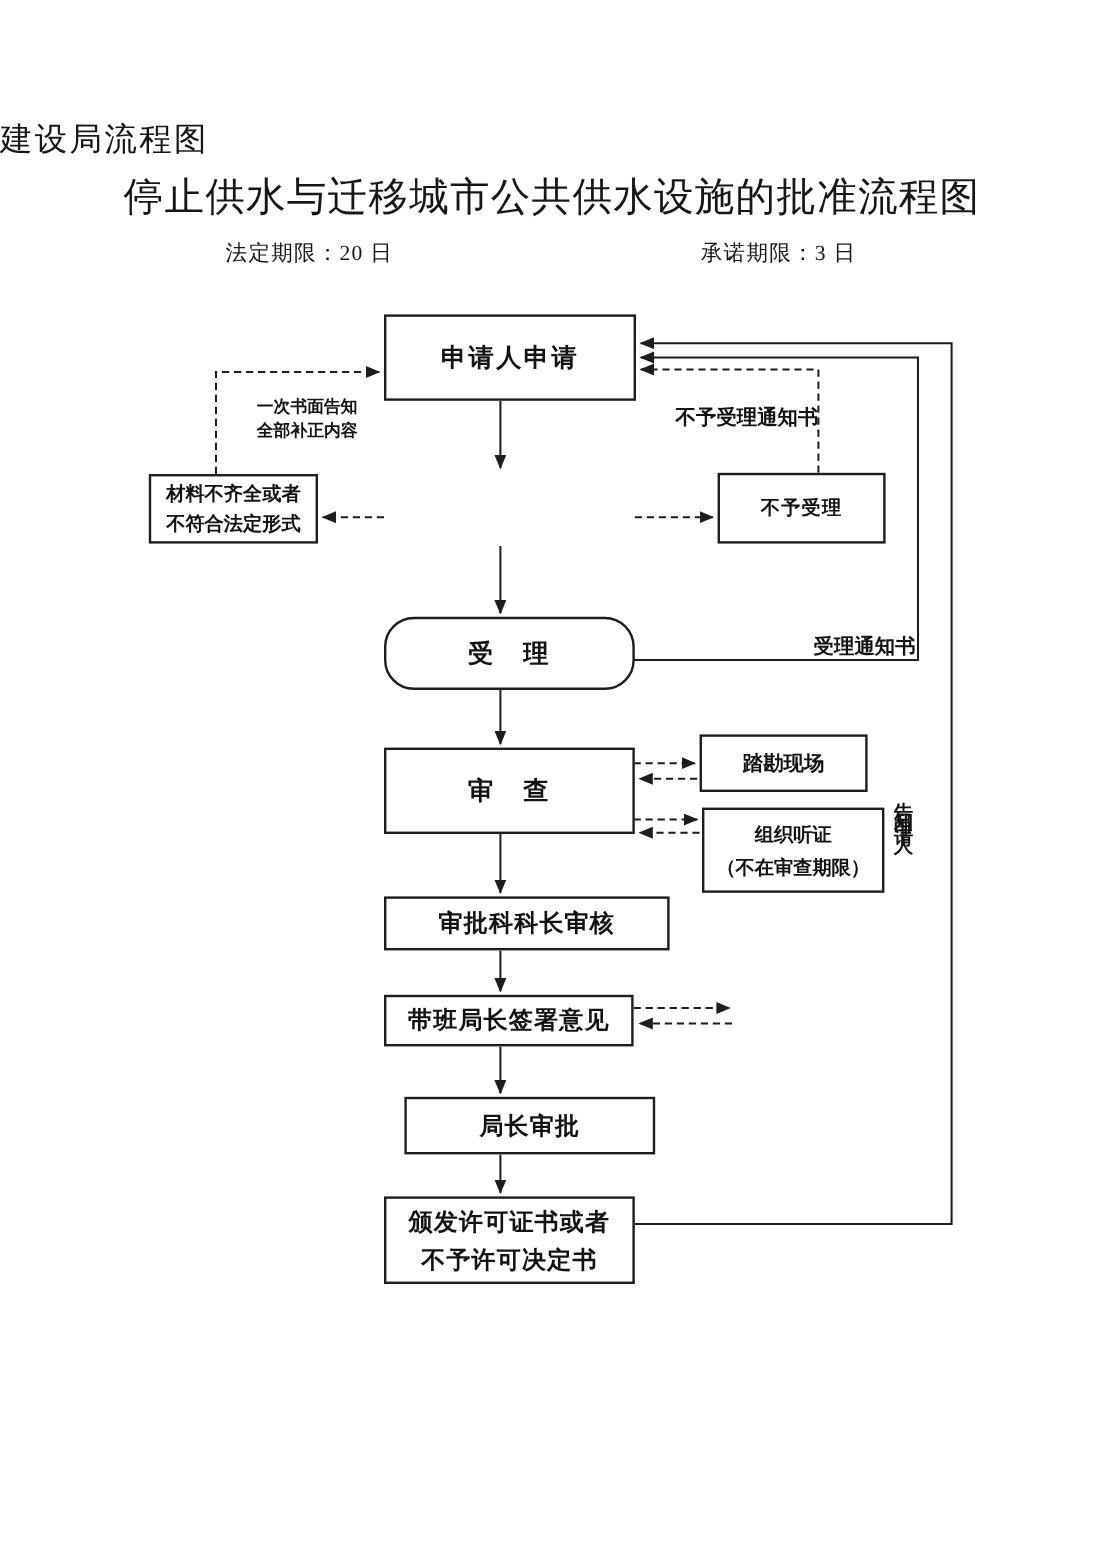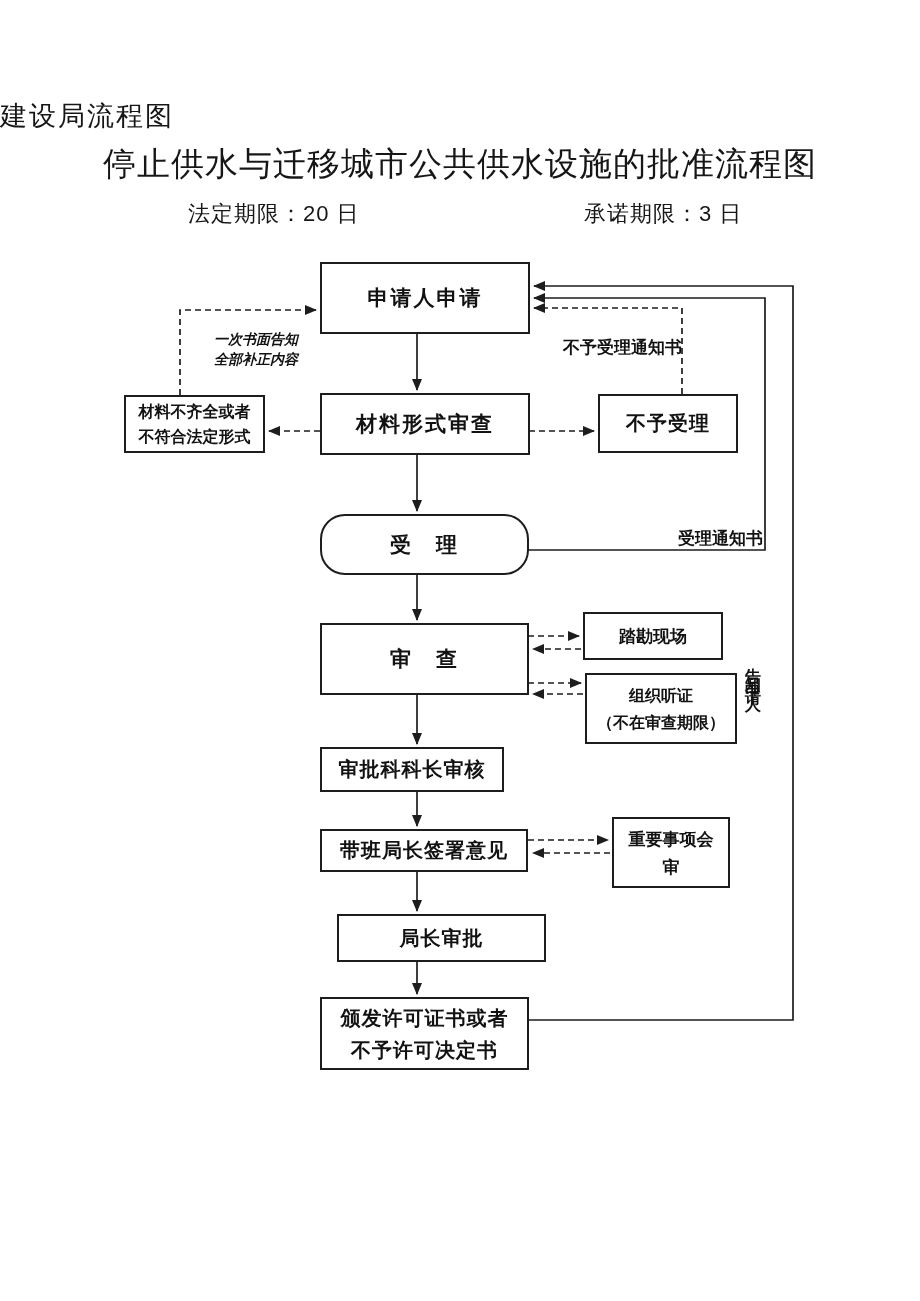--- a/index.html
+++ b/index.html
@@ -13,21 +13,21 @@
     font-family:"DejaVu Serif",serif;font-size:27px;font-weight:400;color:#161616;
     letter-spacing:2px;
   }
   .hdr-subtitle{
     position:absolute;left:0;top:142px;width:920px;text-align:center;
     font-family:"DejaVu Serif",serif;font-size:33px;font-weight:400;color:#161616;
     letter-spacing:1px;
   }
   .deadline{
     position:absolute;top:199px;
-    font-family:Liberation Sans, sans-serif;font-size:22px;color:#161616;letter-spacing:1px;
+    font-family:Liberation Serif, serif;font-size:18px;color:#161616;letter-spacing:1px;
   }
   .deadline.left{left:188px;}
   .deadline.right{left:584px;}
   
   .chart{position:absolute;left:0;top:0;width:920px;height:1301px;padding-left:40px;}
   svg.lines{position:absolute;left:0;top:0;pointer-events:none;}
   .box{
     position:absolute;background:#ffffff;border:2px solid #1d1d1d;box-sizing:border-box;
     display:flex;align-items:center;justify-content:center;text-align:center;
     font-weight:bold;color:#121212;white-space:pre-line;
@@ -80,49 +80,46 @@
       <path d="M581,649 L533,649" marker-end="url(#ah)"></path>
       <path d="M528,683 L581,683" marker-end="url(#ah)"></path>
       <path d="M583,694 L533,694" marker-end="url(#ah)"></path>
       <path d="M528,840 L608,840" marker-end="url(#ah)"></path>
       <path d="M610,853 L533,853" marker-end="url(#ah)"></path>
     </g>
   </svg>
 
   <div class="box" style="left:320px;top:262px;width:210px;height:72px;font-size:21px;letter-spacing:2px;">申请人申请</div>
 
-  <div class="box" style="left:320px;top:393px;width:210px;height:62px;font-size:21px;letter-spacing:2px;">材料形式审查</div>
 
   <div class="box" style="left:320px;top:514px;width:209px;height:61px;font-size:21px;letter-spacing:2px;border-radius:25px;">受　理</div>
 
   <div class="box" style="left:320px;top:623px;width:209px;height:72px;font-size:21px;letter-spacing:2px;">审　查</div>
 
-  <div class="box" style="left:320px;top:747px;width:184px;height:45px;font-size:20px;letter-spacing:1px;">审批科科长审核</div>
+  <div class="box" style="left:320px;top:747px;width:238px;height:45px;font-size:20px;letter-spacing:1px;">审批科科长审核</div>
 
   <div class="box" style="left:320px;top:829px;width:208px;height:43px;font-size:20px;letter-spacing:1px;">带班局长签署意见</div>
 
   <div class="box" style="left:320px;top:914px;width:209px;height:48px;font-size:20px;letter-spacing:1px;margin-left:17px;">局长审批</div>
 
   <div class="box" style="left:124px;top:395px;width:141px;height:58px;font-size:16px;line-height:25px;">材料不齐全或者
 不符合法定形式</div>
 
   <div class="box" style="left:320px;top:997px;width:209px;height:73px;font-size:20px;line-height:32px;letter-spacing:1px;">颁发许可证书或者
 不予许可决定书</div>
 
-  <div class="box" style="left:598px;top:394px;width:140px;height:59px;font-size:20px;letter-spacing:1px;">不予受理</div>
+  <div class="box" style="left:598px;top:394px;width:140px;height:59px;font-size:16px;letter-spacing:1px;">不予受理</div>
 
   <div class="box" style="left:583px;top:612px;width:140px;height:48px;font-size:17px;text-align:center;">踏勘现场</div>
 
   <div class="box" style="left:585px;top:673px;width:152px;height:71px;font-size:16px;line-height:27px;">组织听证
 （不在审查期限）</div>
 
-  <div class="box" style="left:612px;top:817px;width:118px;height:71px;font-size:17px;line-height:28px;">重要事项会
-审</div>
 
-  <div class="lbl" style="left:214px;top:329px;font-size:14px;line-height:20px;font-style:italic;">一次书面告知
+  <div class="lbl" style="left:214px;top:329px;font-size:14px;line-height:20px;">一次书面告知
 全部补正内容</div>
 
   <div class="lbl" style="left:563px;top:336px;font-size:17px;">不予受理通知书</div>
 
   <div class="lbl" style="left:678px;top:527px;font-size:17px;">受理通知书</div>
 
   <div class="lbl vertical" style="left:742px;top:655px;font-size:16px;height:120px;">告知申请人</div>
 
 </div>
 

